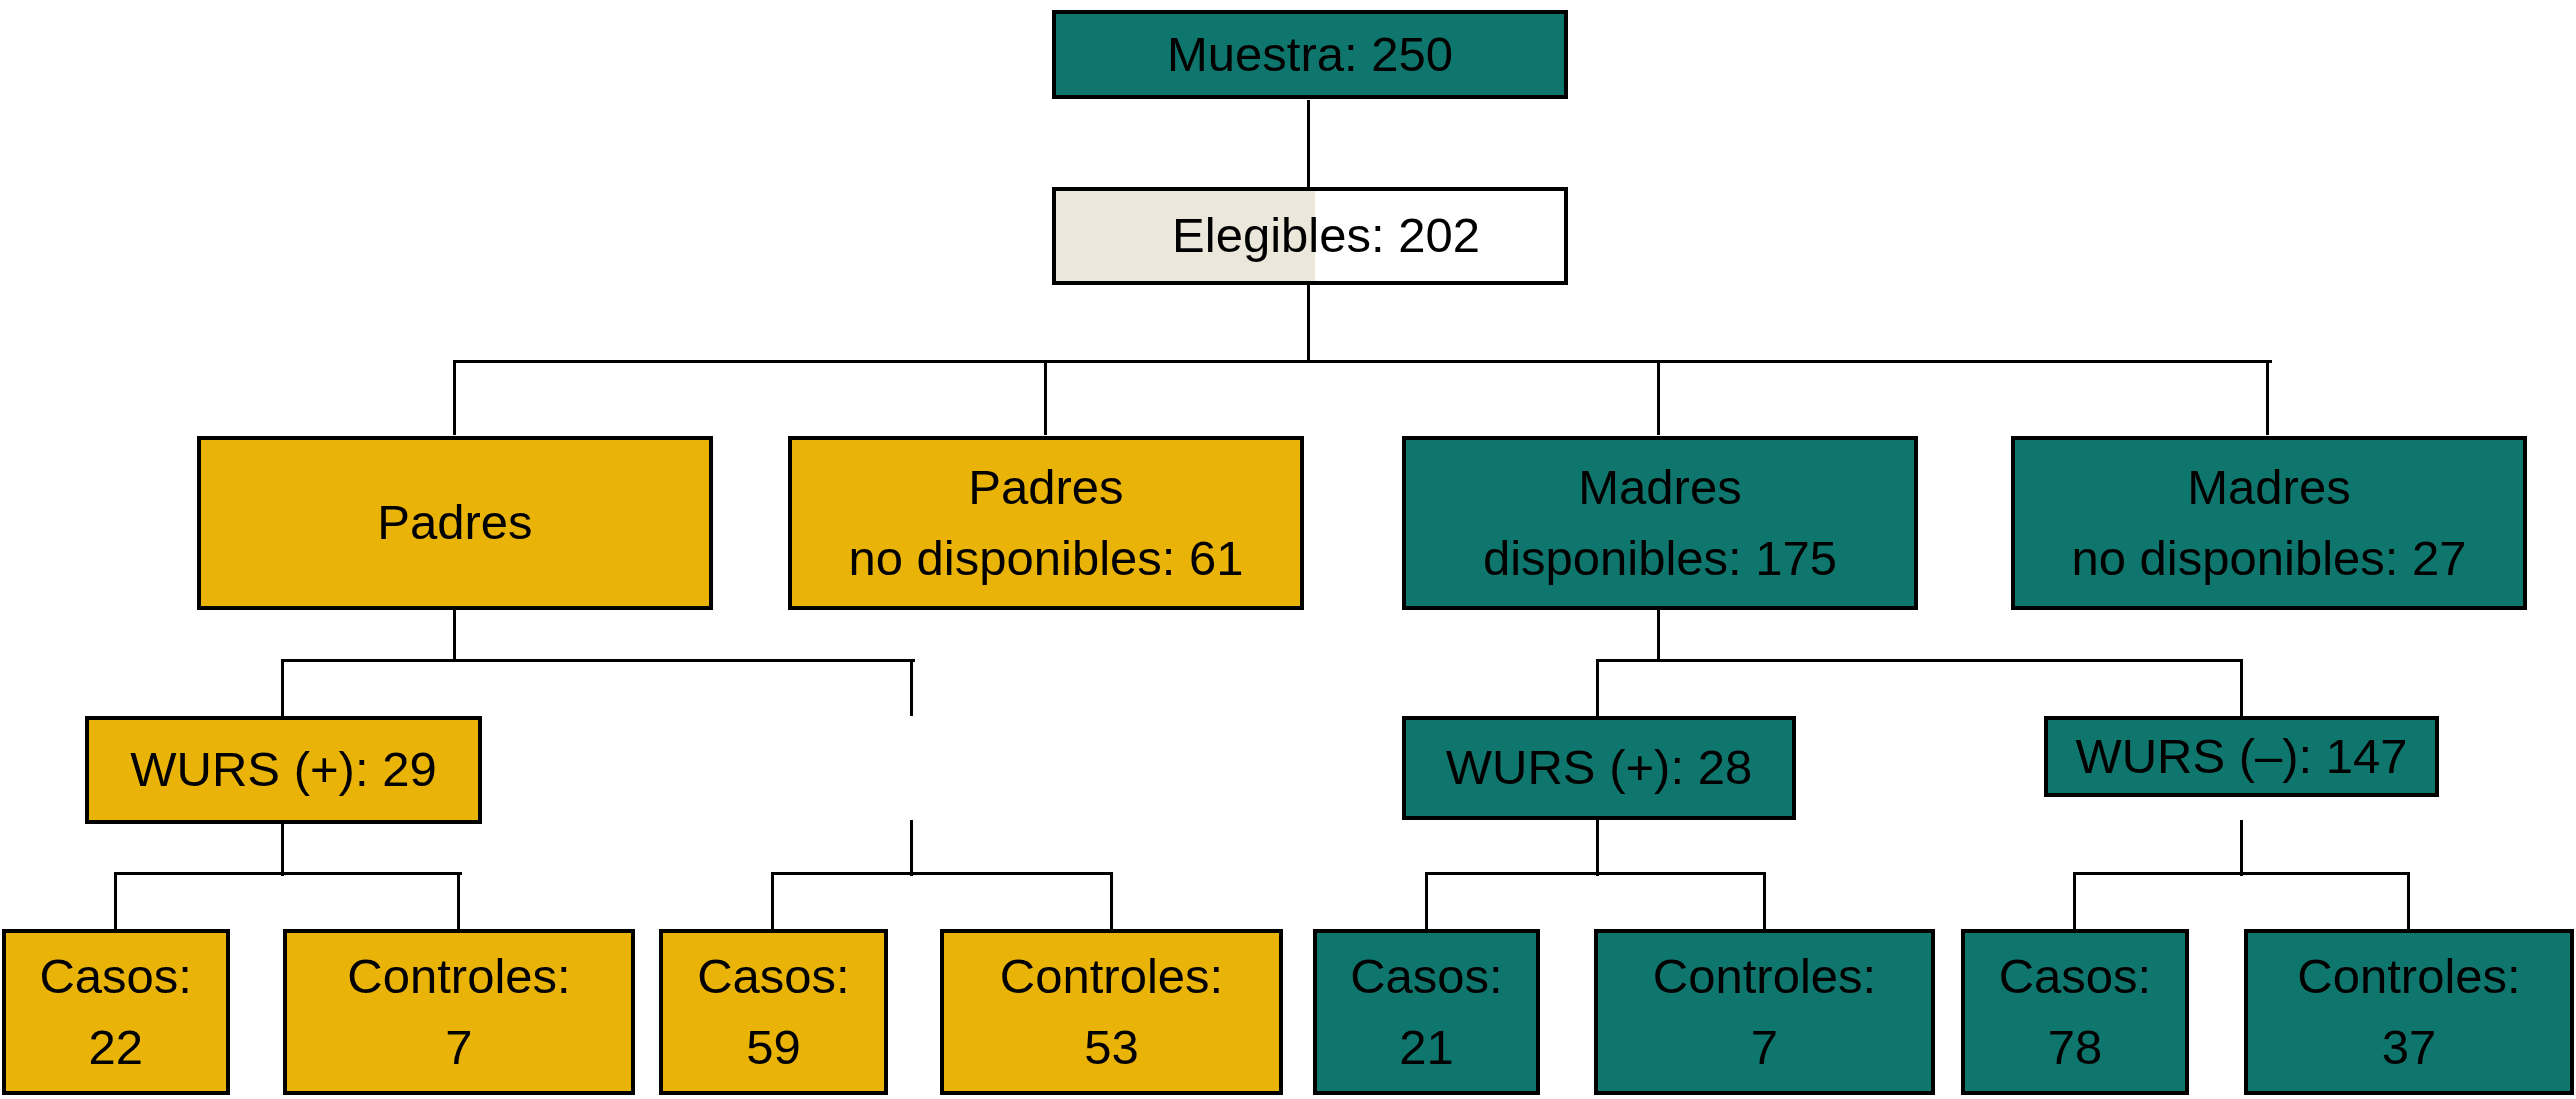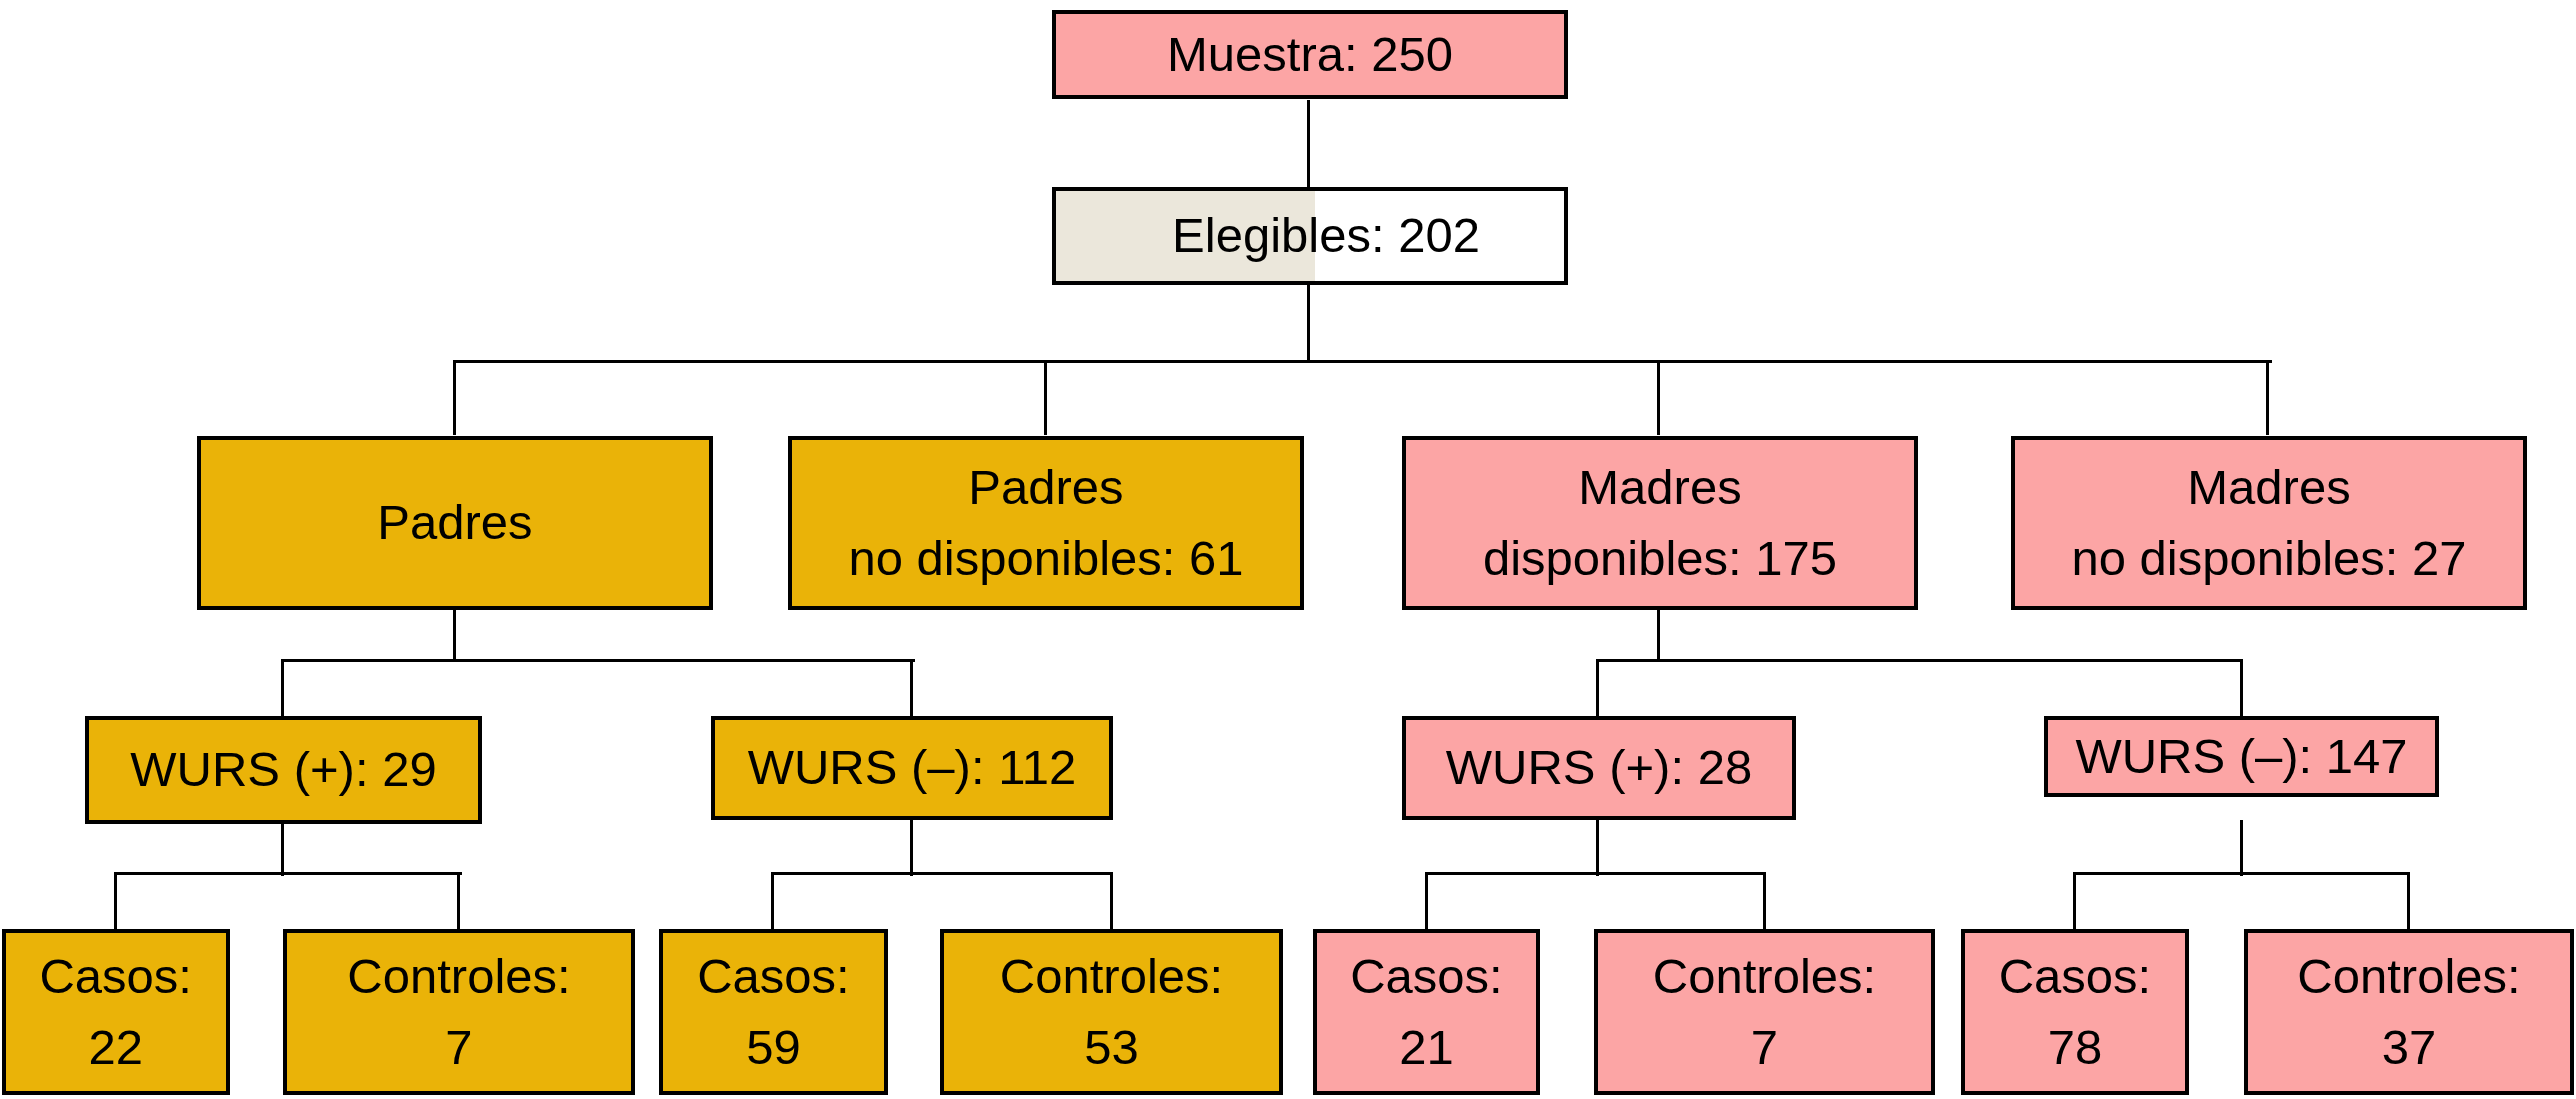--- a/index.html
+++ b/index.html
@@ -9,21 +9,21 @@
     height: 1100px;
     background: #ffffff;
     font-family: "Liberation Sans", "DejaVu Sans", sans-serif;
     color: #000000;
     overflow: hidden;
   }
   .node {
     position: absolute;
     box-sizing: border-box;
     border: 4.3px solid #000000;
-    background: #fca5a5;
+    background: #0f766e;
     display: flex;
     flex-direction: column;
     align-items: center;
     justify-content: center;
     text-align: center;
     font-size: 49px;
     line-height: 1.45;
     white-space: nowrap;
   }
   .node.shaded { background: #eab308; }
@@ -59,23 +59,20 @@
     <div>Madres</div>
     <div>disponibles: 175</div>
   </div>
   <div class="node" style="left:2011px; top:436px; width:516px; height:174px;">
     <div>Madres</div>
     <div>no disponibles: 27</div>
   </div>
 
   <div class="node shaded" style="left:85px; top:716px; width:397px; height:108px;">
     <div>WURS (+): 29</div>
-  </div>
-  <div class="node shaded" style="left:711px; top:716px; width:402px; height:104px;">
-    <div>WURS (–): 112</div>
   </div>
   <div class="node" style="left:1402px; top:716px; width:394px; height:104px;">
     <div>WURS (+): 28</div>
   </div>
   <div class="node" style="left:2044px; top:716px; width:395px; height:81px;">
     <div>WURS (–): 147</div>
   </div>
 
   <div class="node shaded" style="left:1.7px; top:929px; width:228px; height:166px;">
     <div>Casos:</div>

